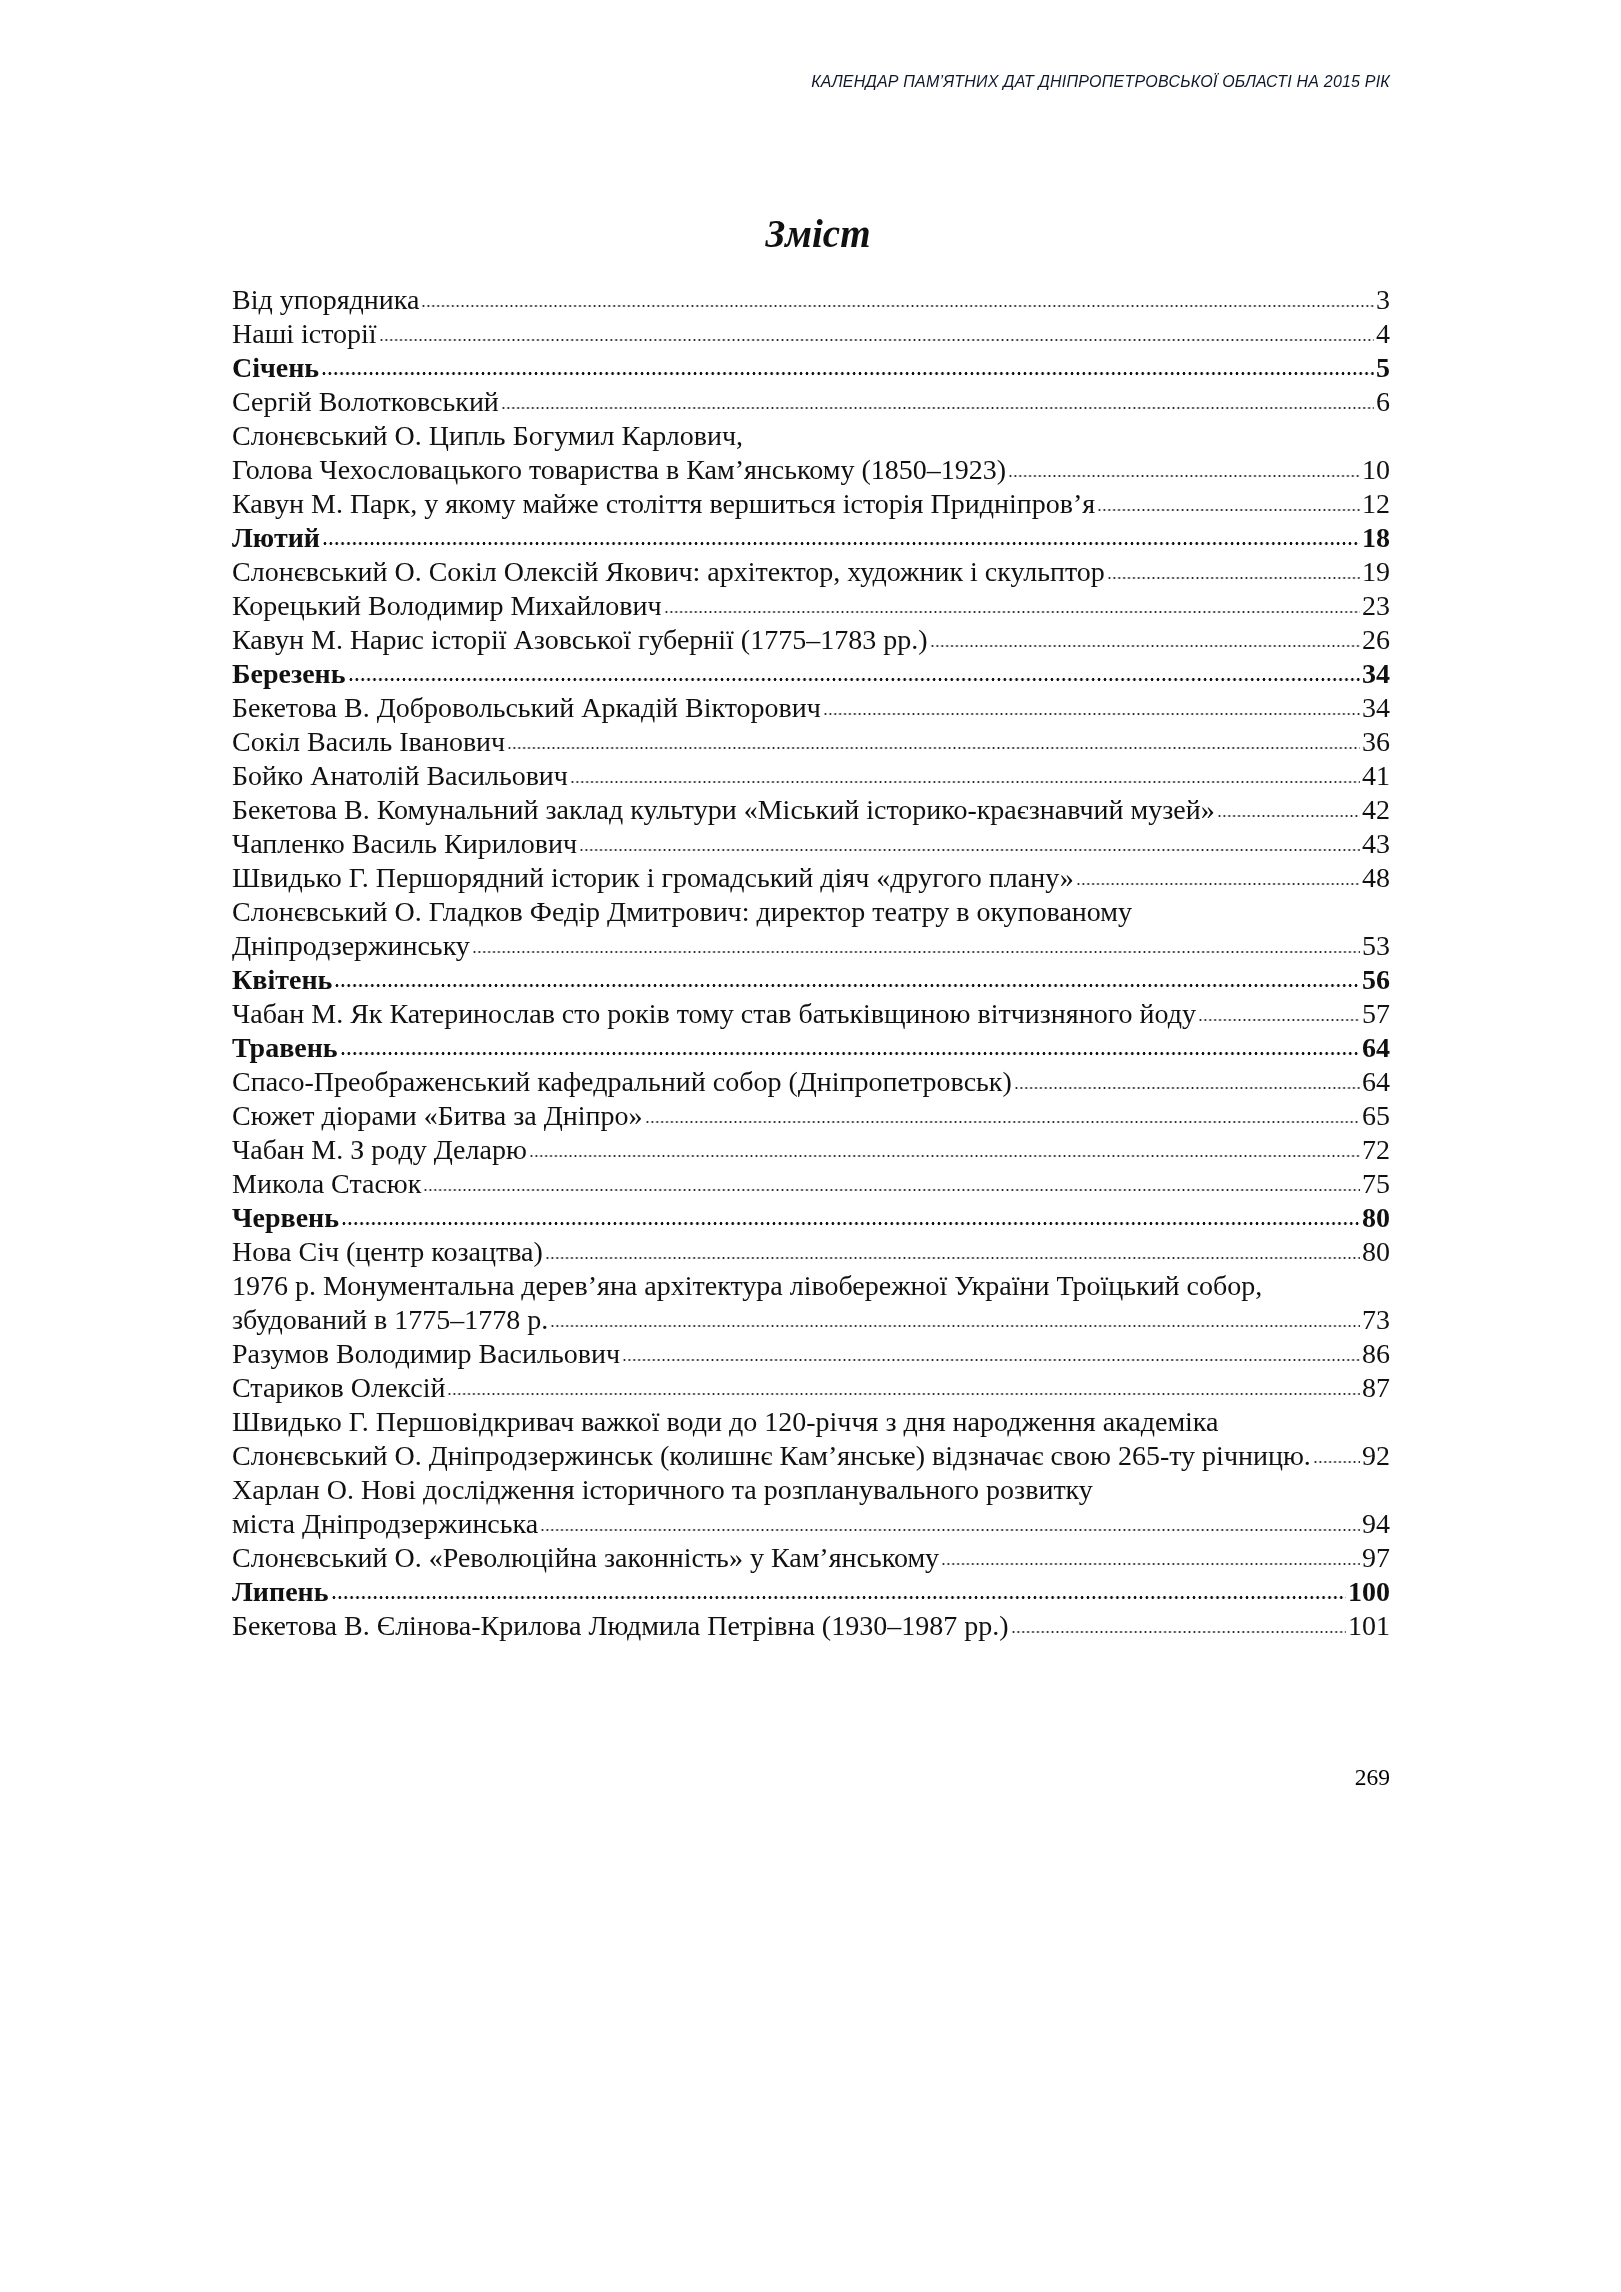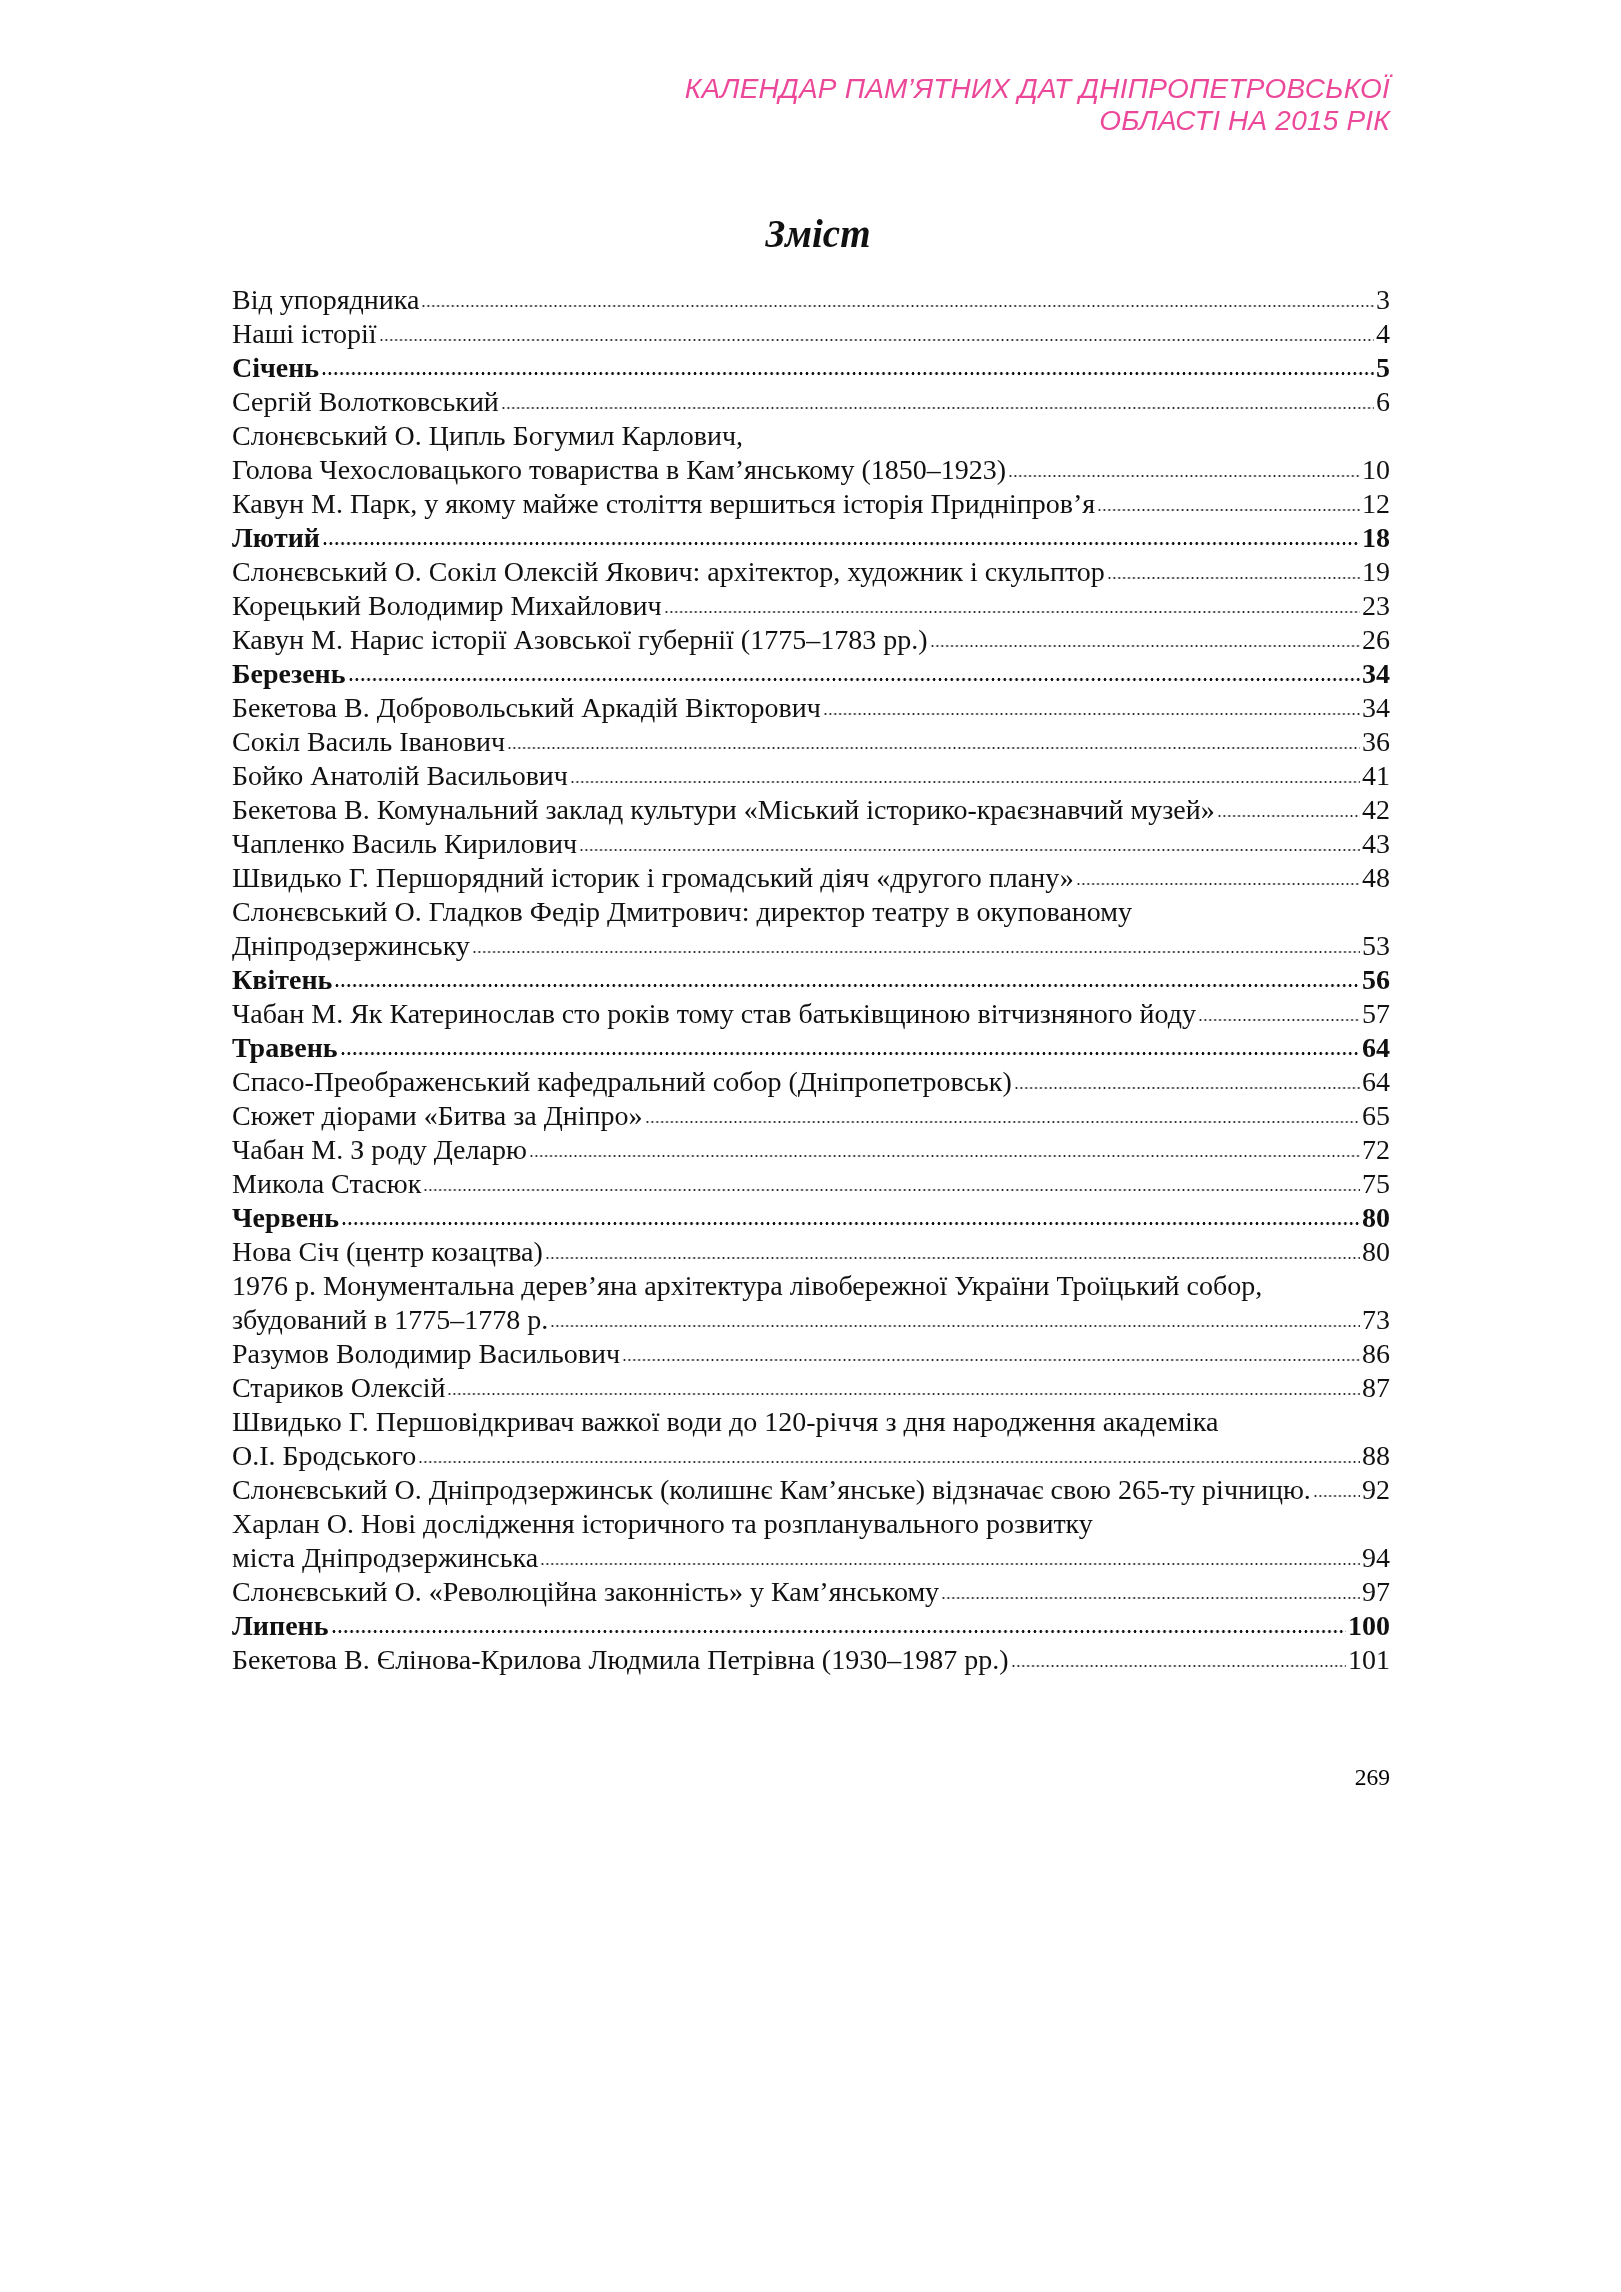--- a/index.html
+++ b/index.html
@@ -1,21 +1,21 @@
 <!DOCTYPE html>
 <html><head>
 <meta charset="utf-8">
 <style>
   html, body { margin: 0; padding: 0; background: #ffffff; }
   body { width: 1621px; height: 2293px; position: relative; overflow: hidden; color: #111; }
   .page-header {
     position: absolute; left: 588px; width: 802px; top: 73px;
     text-align: right;
     font-family: "Liberation Sans", "DejaVu Sans", sans-serif;
-    font-style: italic; font-size: 28px; letter-spacing: 0.2px; color: #ec4899;
+    font-style: italic; font-size: 16px; letter-spacing: 0.2px; color: #0f172a;
   }
   .toc-title {
     position: absolute; left: 232px; width: 1158px; top: 204px;
     text-align: center;
     font-family: "Liberation Serif", "DejaVu Serif", serif;
     font-weight: bold; font-size: 39px; color: #111;
   }
   .toc {
     position: absolute; left: 232px; width: 1158px; top: 283px;
     font-family: "Liberation Serif", "DejaVu Serif", serif;
@@ -206,25 +206,20 @@
     </div>
     <div class="toc-row">
       <span class="text">Стариков Олексій</span>
       <span class="leader"></span>
       <span class="pg">87</span>
     </div>
     <div class="toc-row continued">
       <span class="text">Швидько Г. Першовідкривач важкої води до 120-річчя з дня народження академіка</span>
     </div>
     <div class="toc-row">
-      <span class="text">О.І. Бродського </span>
-      <span class="leader"></span>
-      <span class="pg">88</span>
-    </div>
-    <div class="toc-row">
       <span class="text">Слонєвський О. Дніпродзержинськ (колишнє Кам’янське) відзначає свою 265-ту річницю.</span>
       <span class="leader"></span>
       <span class="pg">92</span>
     </div>
     <div class="toc-row continued">
       <span class="text">Харлан О. Нові дослідження історичного та розпланувального розвитку</span>
     </div>
     <div class="toc-row">
       <span class="text">міста Дніпродзержинська</span>
       <span class="leader"></span>

